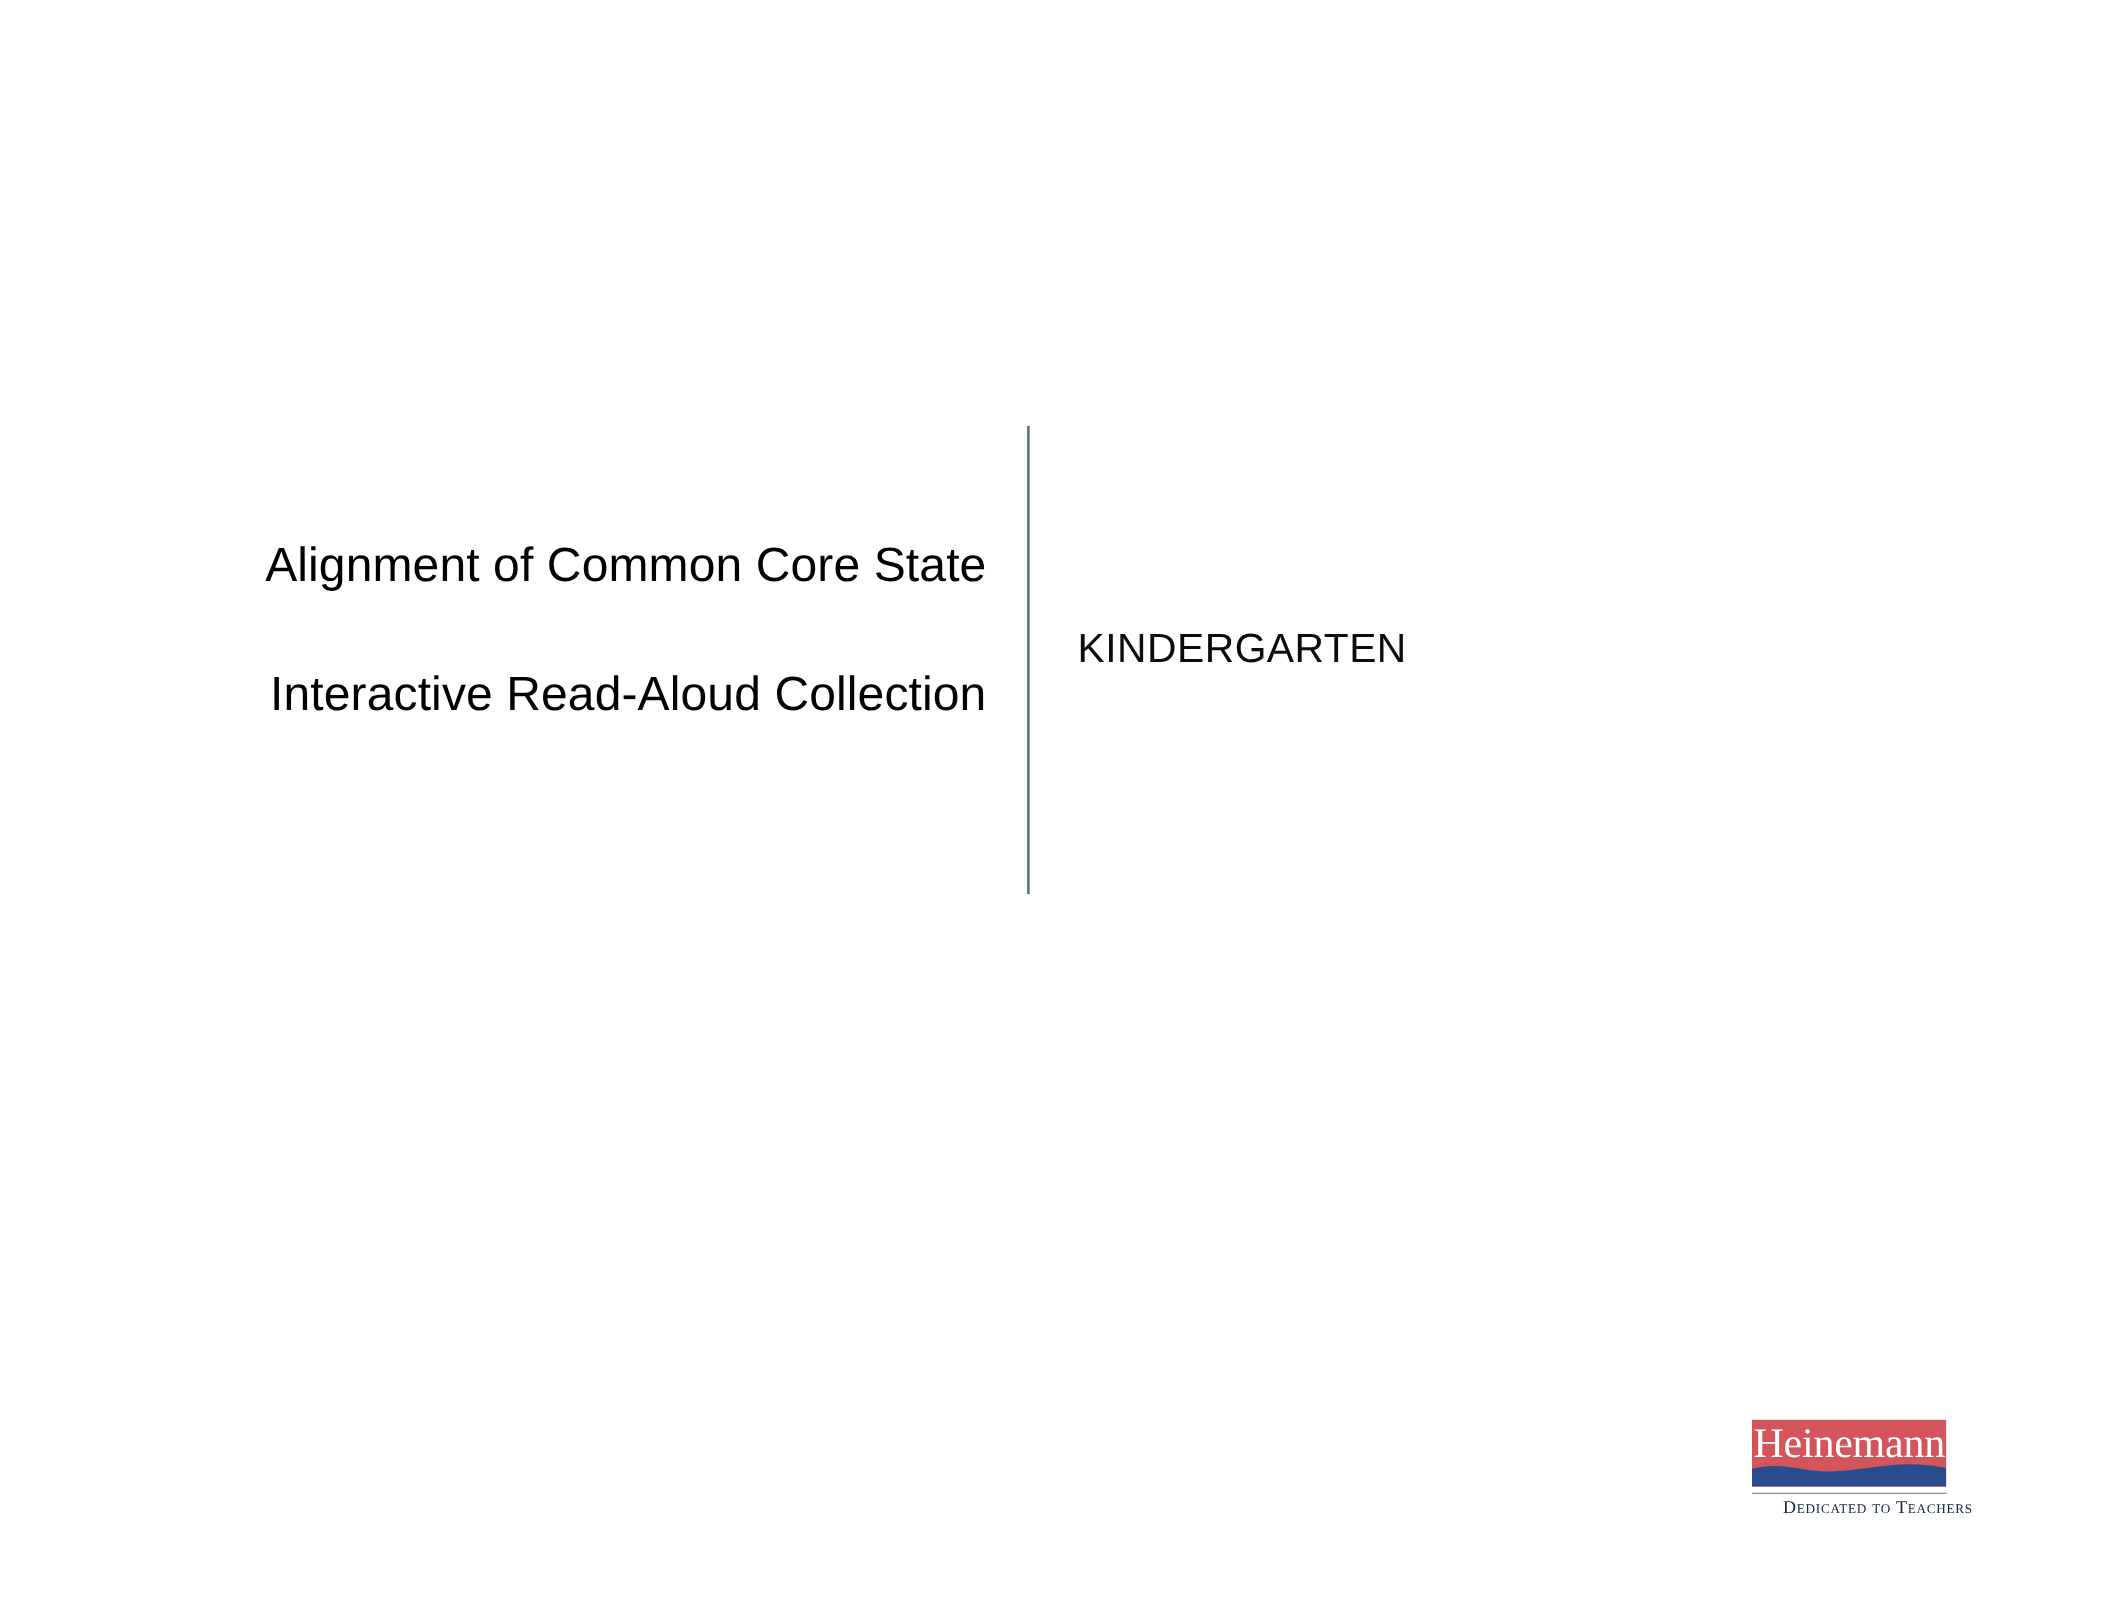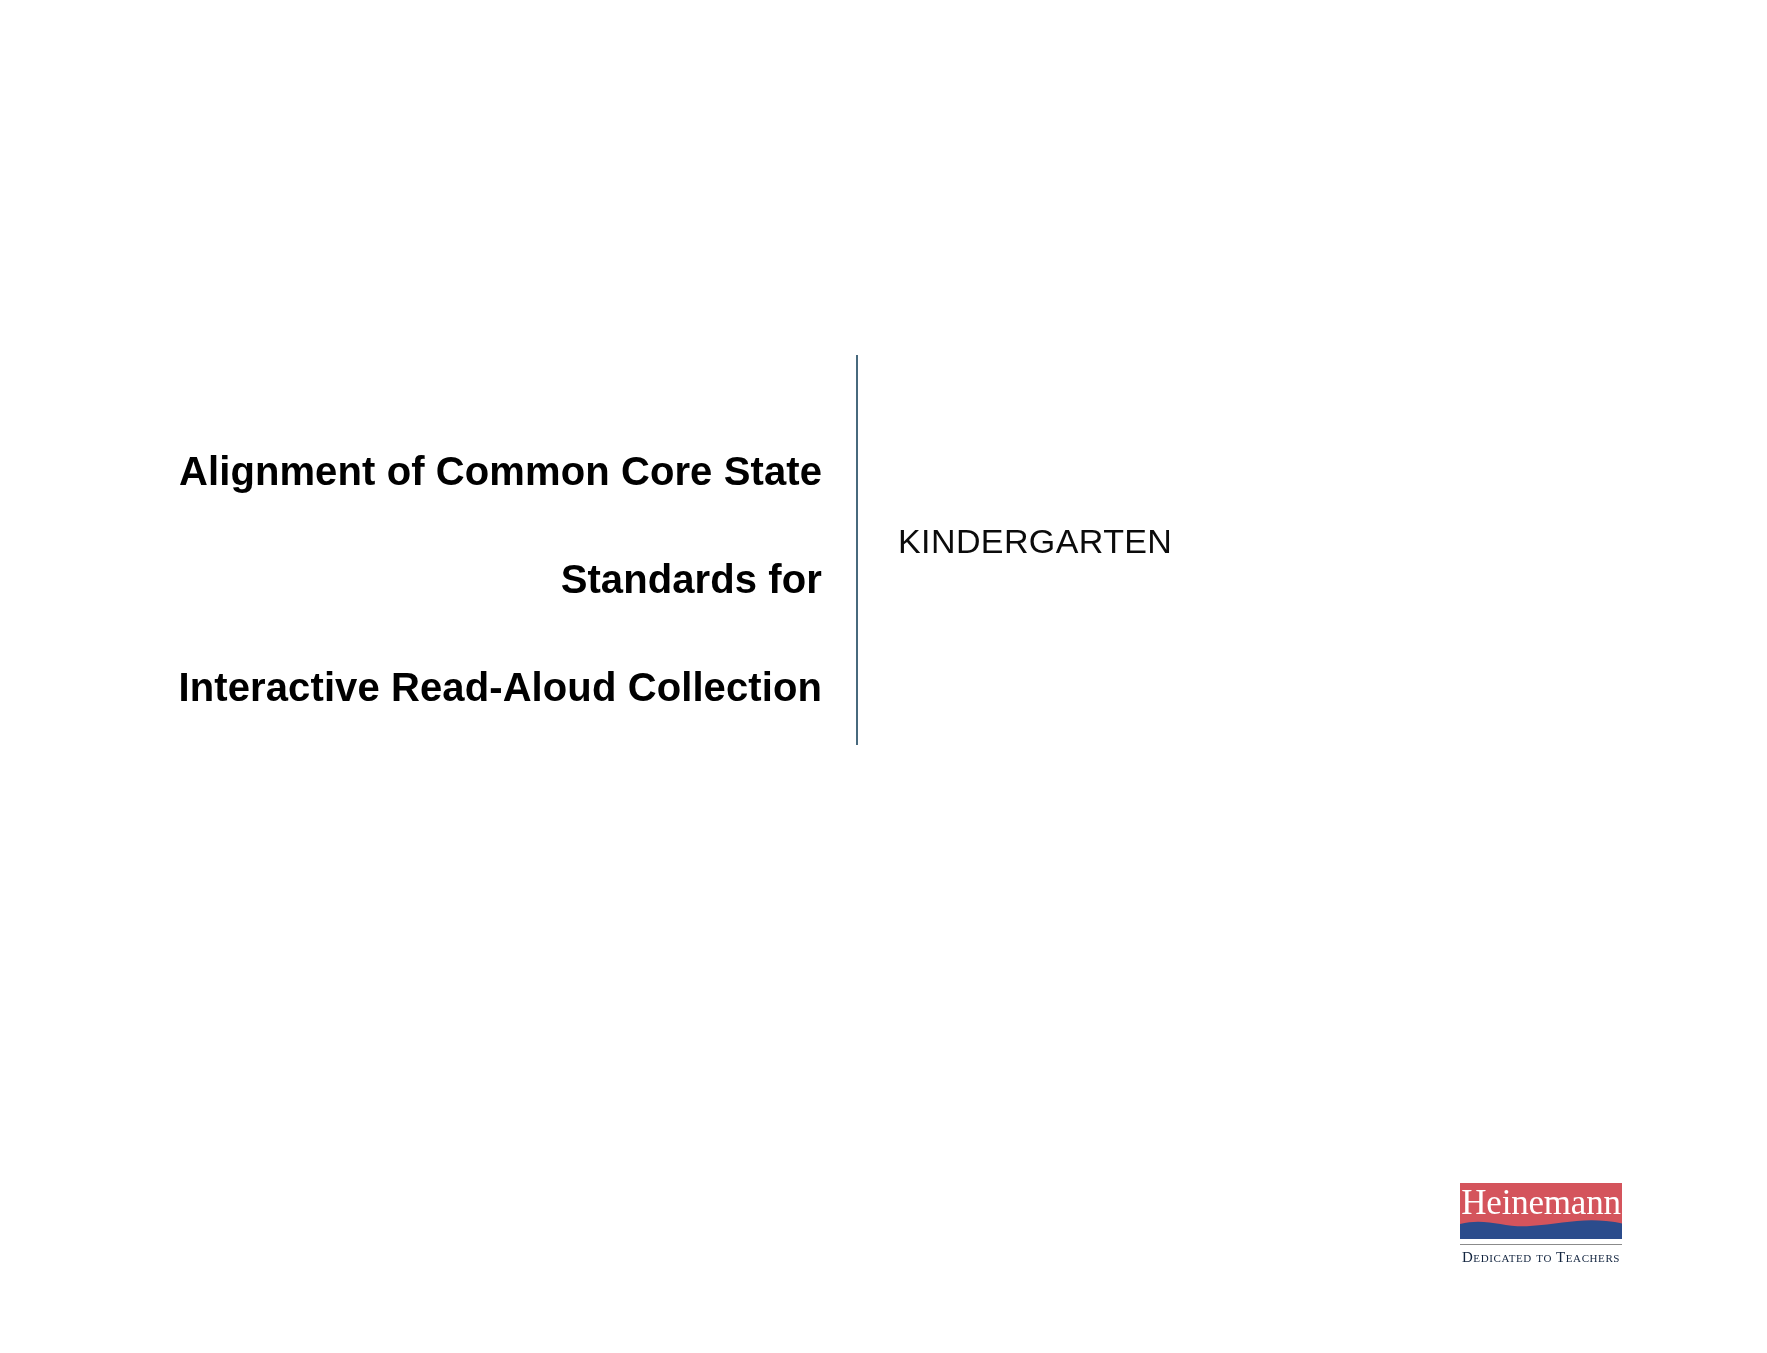--- a/index.html
+++ b/index.html
@@ -24,21 +24,21 @@
   
   .title-block {
     position: absolute;
     left: 150px;
     top: 390px;
     width: 672px;            
     text-align: right;
     color: #000000;
     font-size: 40px;
     line-height: 1.35;
-    font-weight: 700;
+    font-weight: 400;
     letter-spacing: 0.1px;
     white-space: pre-line;
   }
   .title-line {
     display: block;
   }
 
   
   .divider {
     position: absolute;
@@ -111,30 +111,30 @@
   .logo-tagline {
     width: 162px;
     margin-top: 4px;
     text-align: center;
     font-family: "Liberation Serif", serif;
     font-size: 15px;
     font-variant: small-caps;
     letter-spacing: 0.6px;
     color: #12243f;
     white-space: nowrap;
+    margin-left: 24px;
   }
 </style>
 </head>
 <body>
 
 <div class="slide">
 
   <div class="title-block">
     <span class="title-line">Alignment of Common Core State</span>
-    <span class="title-line">Standards for</span>
     <span class="title-line">Interactive Read-Aloud Collection</span>
   </div>
 
   <div class="divider"></div>
 
   <div class="grade-label">KINDERGARTEN</div>
 
   <div class="logo">
     <div class="logo-mark">
       <div class="logo-red"></div>

